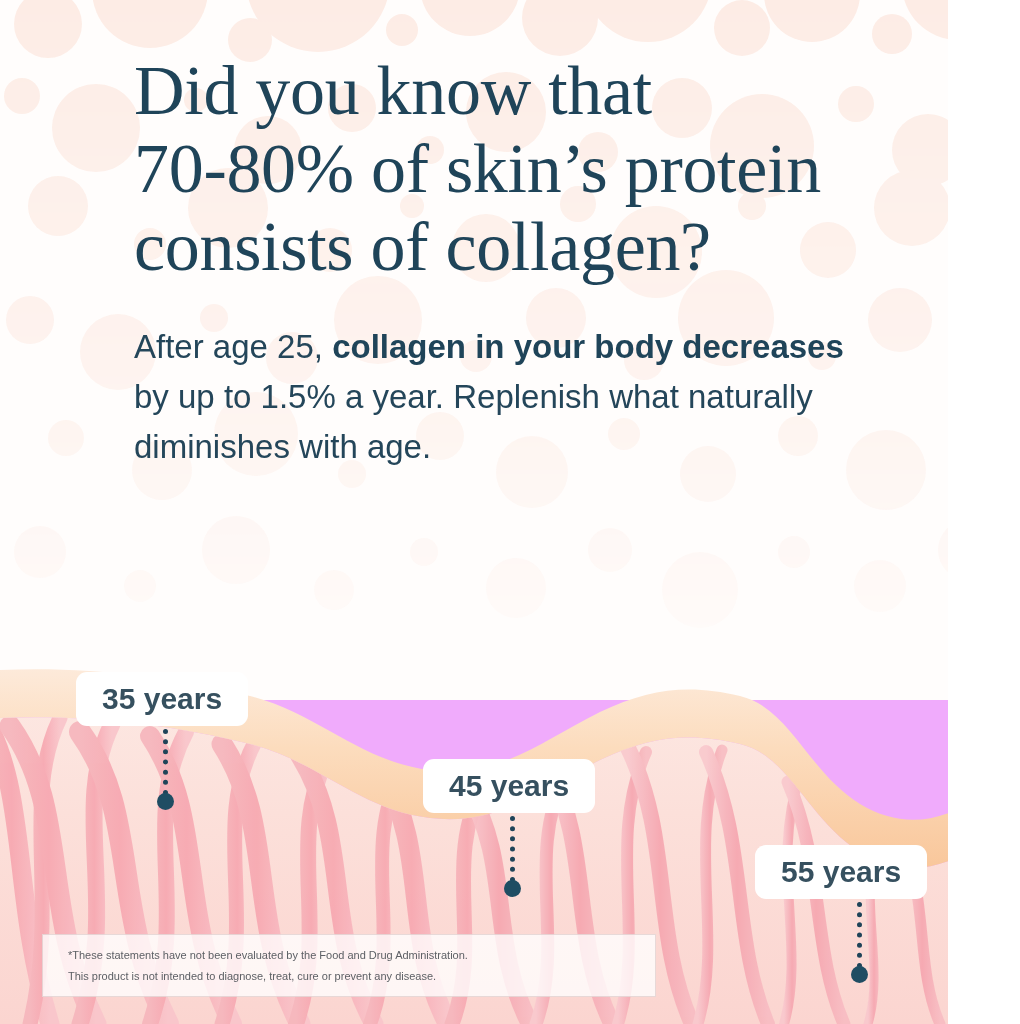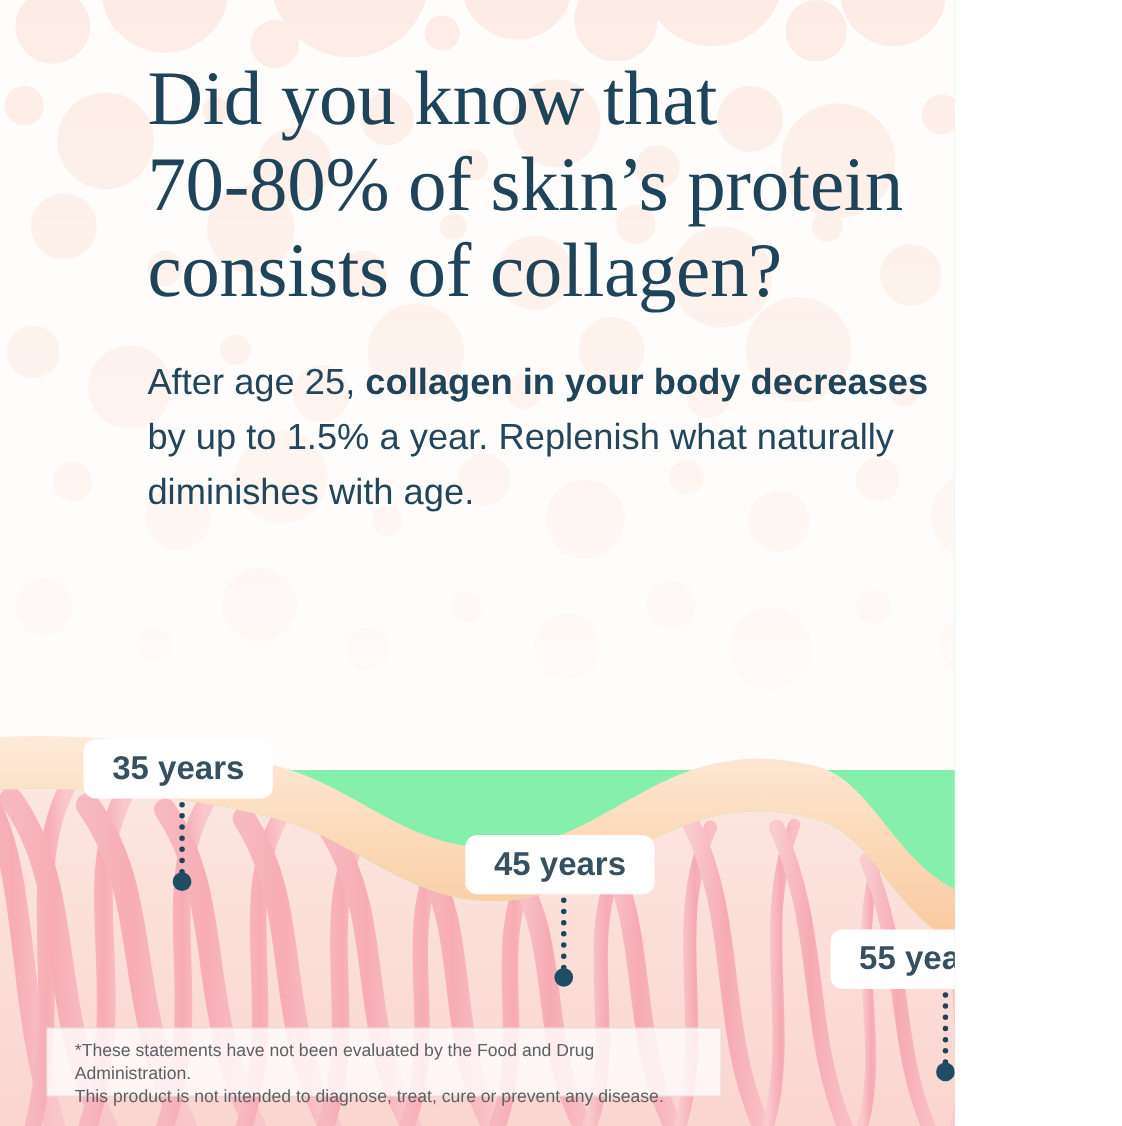--- a/index.html
+++ b/index.html
@@ -5,22 +5,22 @@
 <style>
   * { margin:0; padding:0; box-sizing:border-box; }
   html, body {
     width:1020px; height:1024px;
     background:#ffffff;
     font-family:"Liberation Sans", sans-serif;
     overflow:hidden;
   }
   #stage {
     position:relative;
-    width:868px; height:1024px;
-    background:#86efac;
+    width:948px; height:1024px;
+    background:#f0abfc;
     overflow:hidden;
     padding-left:36px;
   }
 
   
   #bubble-layer {
     position:absolute; left:0; top:0;
     width:1020px; height:700px;
     pointer-events:none;
   }
@@ -85,21 +85,21 @@
   }
 
   
   #disclaimer {
     position:absolute;
     left:42px; top:934px;
     width:614px; height:63px;
     background:rgba(255,255,255,0.78);
     border:1px solid rgba(190,160,160,0.35);
     padding:10px 14px 0 25px;
-    font-size:16px;
+    font-size:11px;
     line-height:21px;
     color:#5d6065;
     white-space:pre-line;
   }
 </style>
 </head>
 <body>
 
 <div id="stage">
 

